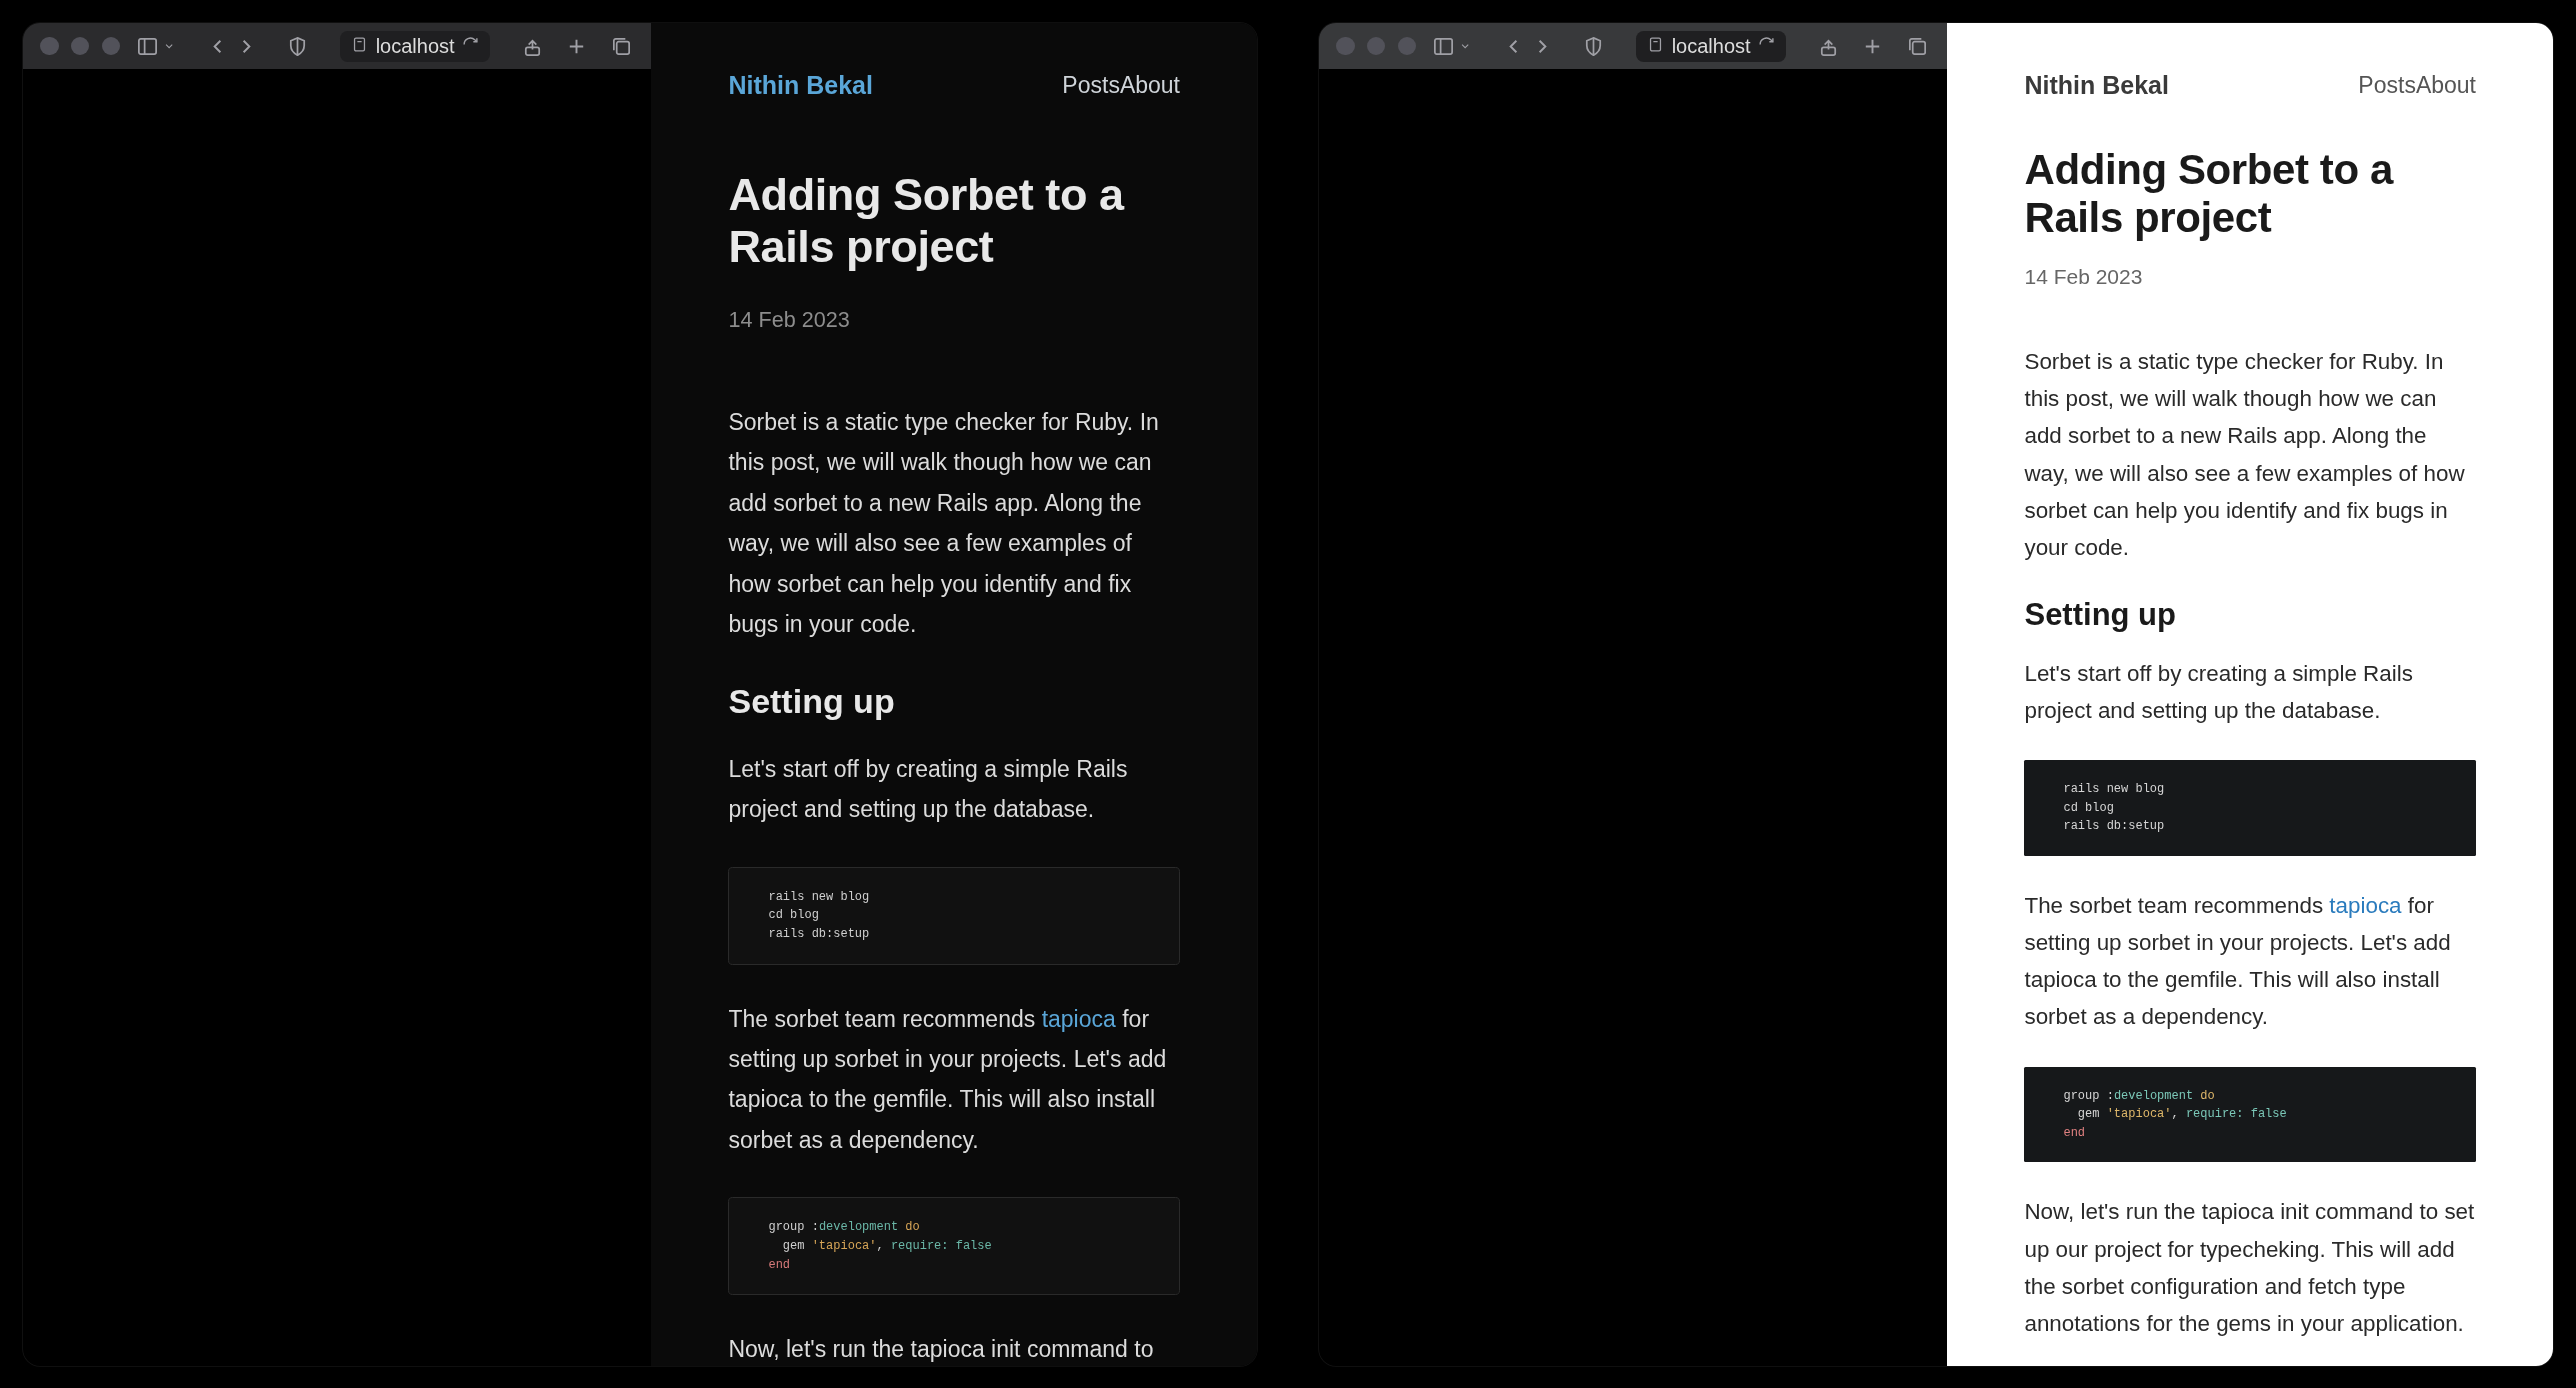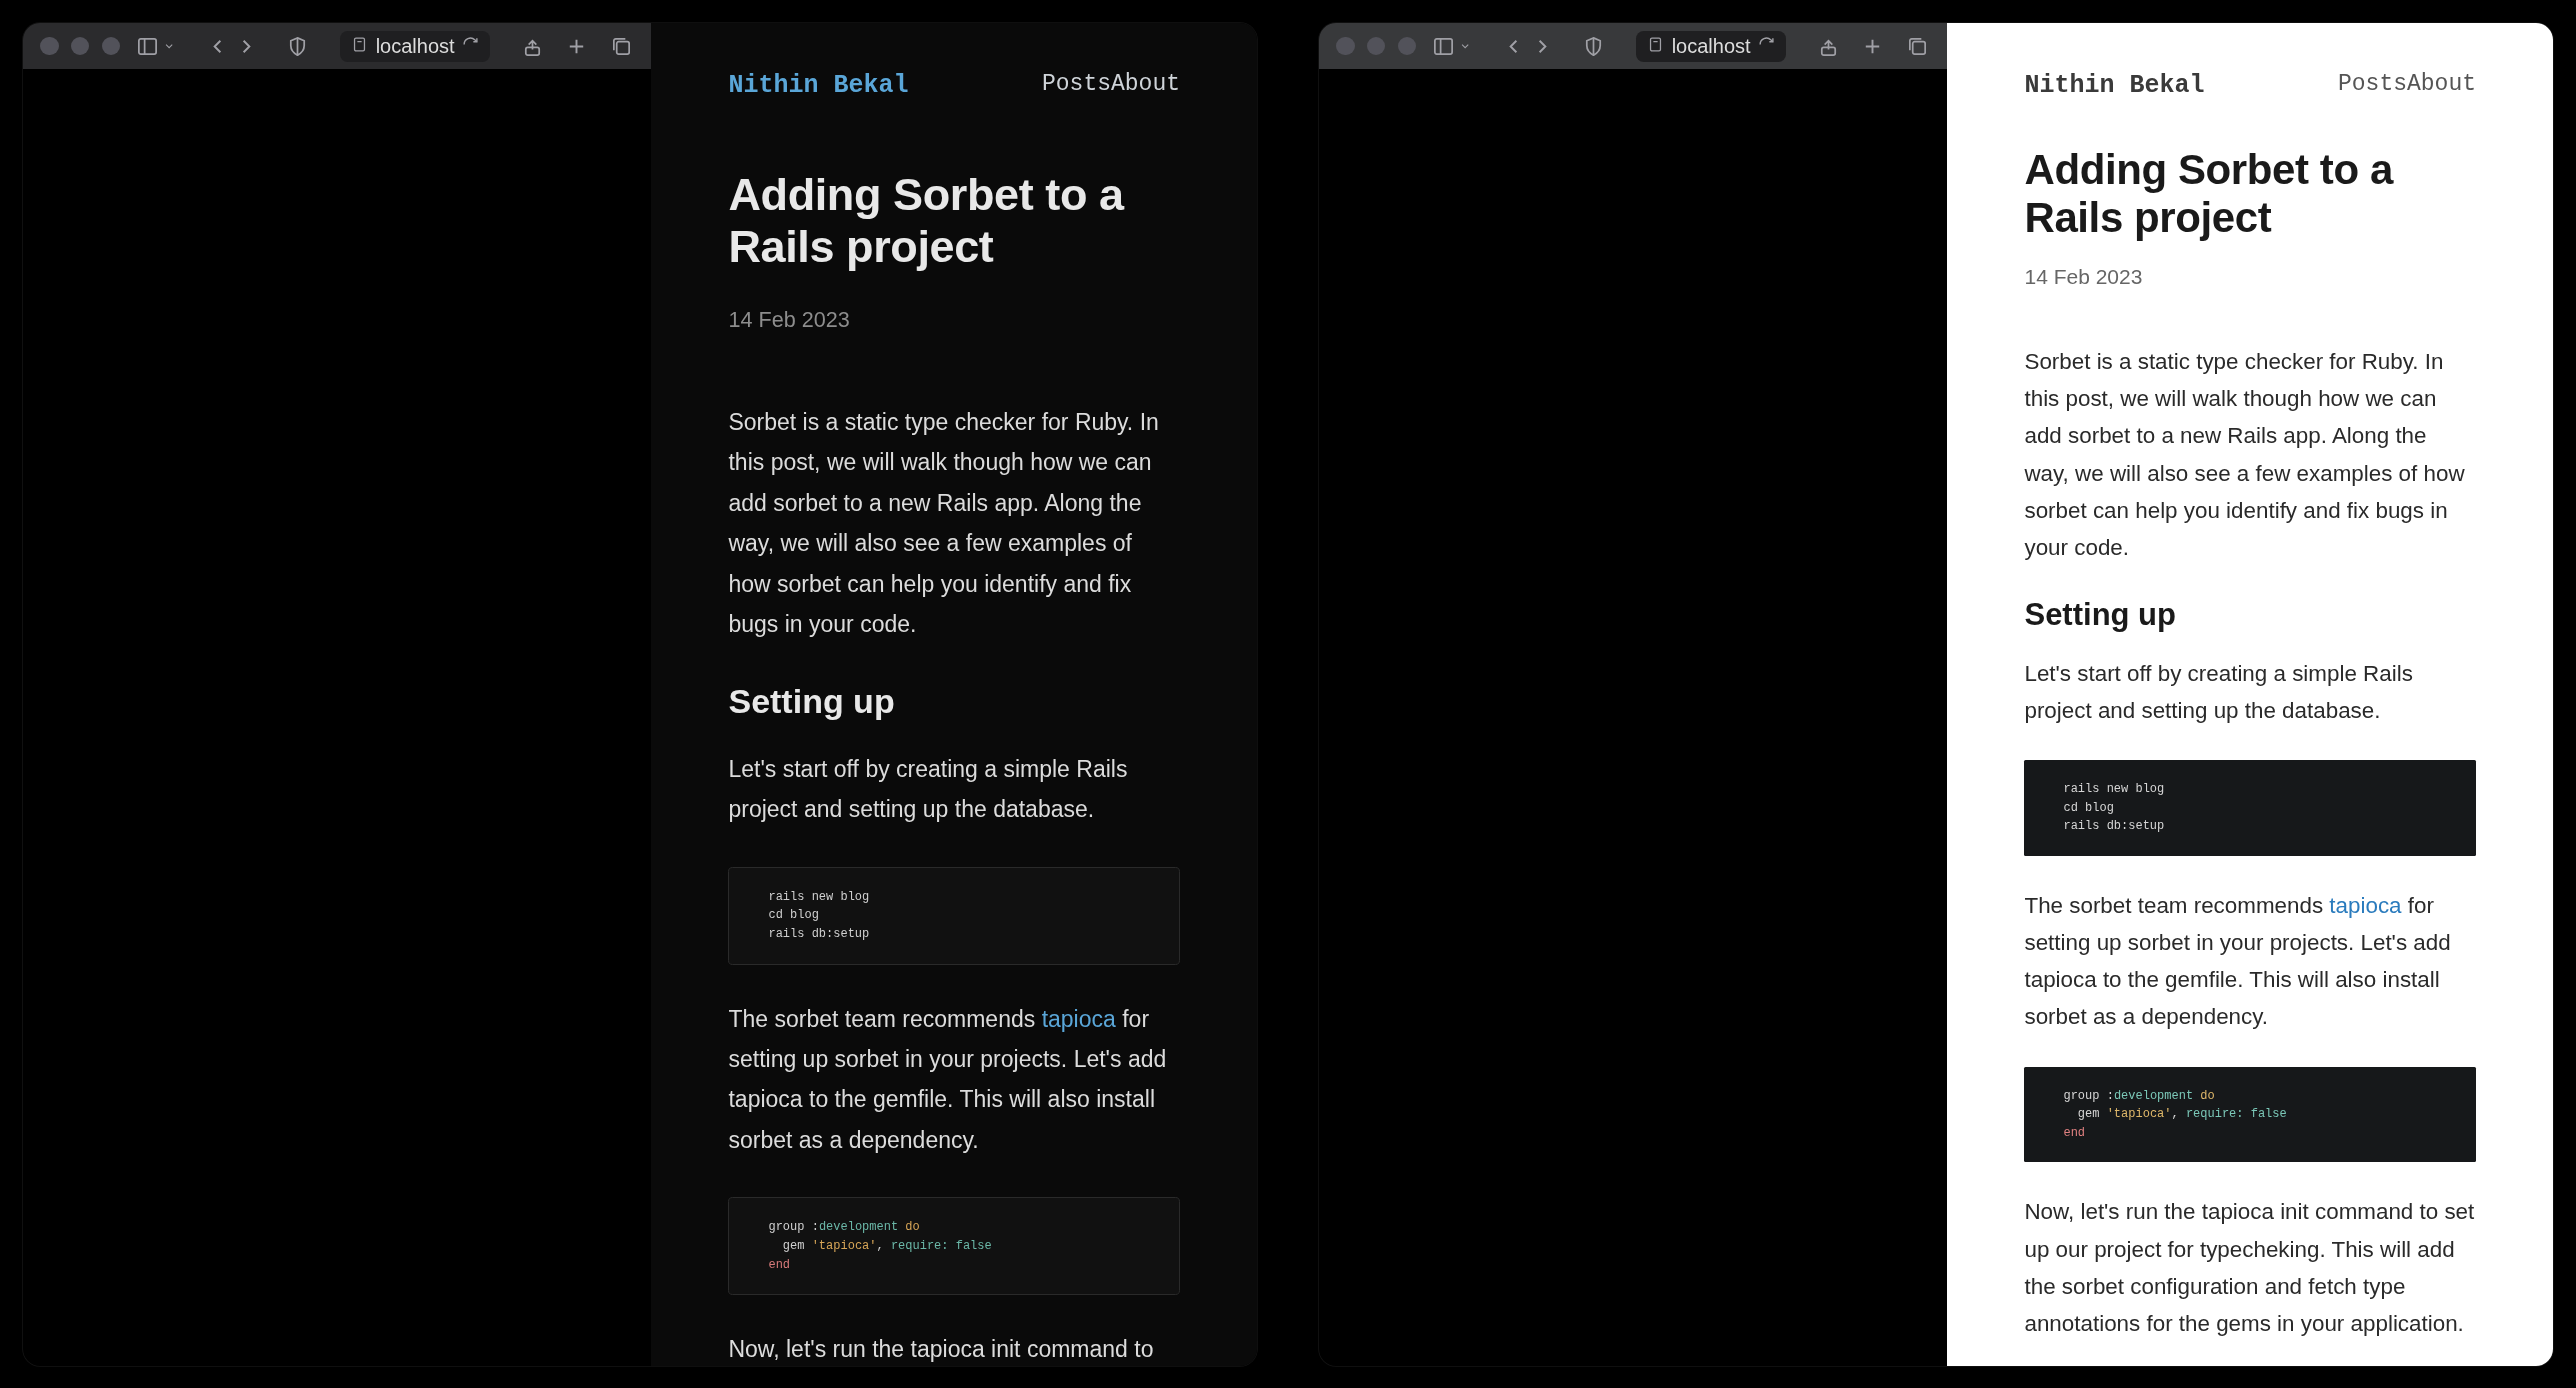--- a/index.html
+++ b/index.html
@@ -54,21 +54,21 @@
 .addrbar .lockish { color: #a0a0a6; }
 .addrbar .url { flex:1; text-align:center; color:#ddd; font-size: 20px; }
 .addrbar .reload { color:#a0a0a6; }
 .tb-right { display:flex; gap: 18.5px; margin-left:auto; }
 
 .content { flex:1; overflow:hidden; }
 .dark .content { background:#0a0a0a; color:#e8e8e8; }
 .light .content { background:#fff; color:#222; }
 
 .page { padding: 48px 77px 31px 77px; }
-.nav { display:flex; margin-bottom: 69px; font-family: Liberation Mono, monospace; }
+.nav { display:flex; align-items:center; margin-bottom: 69px; }
 .brand { font-size: 25px; font-weight:600; }
 .dark .brand { color:#5aa6d8; }
 .light .brand { color:#3a3a3a; }
 .navlinks { margin-left:auto; display:flex; }
 .navlinks a { font-size:23px; text-decoration:none; }
 .dark .navlinks a { color:#cfd4d9; }
 .light .navlinks a { color:#555; }
 .light .nav { margin-bottom: 46px; }
 
 h1.title { font-size: 45px; font-weight:700; margin-bottom: 34px; letter-spacing:-0.4px; }

